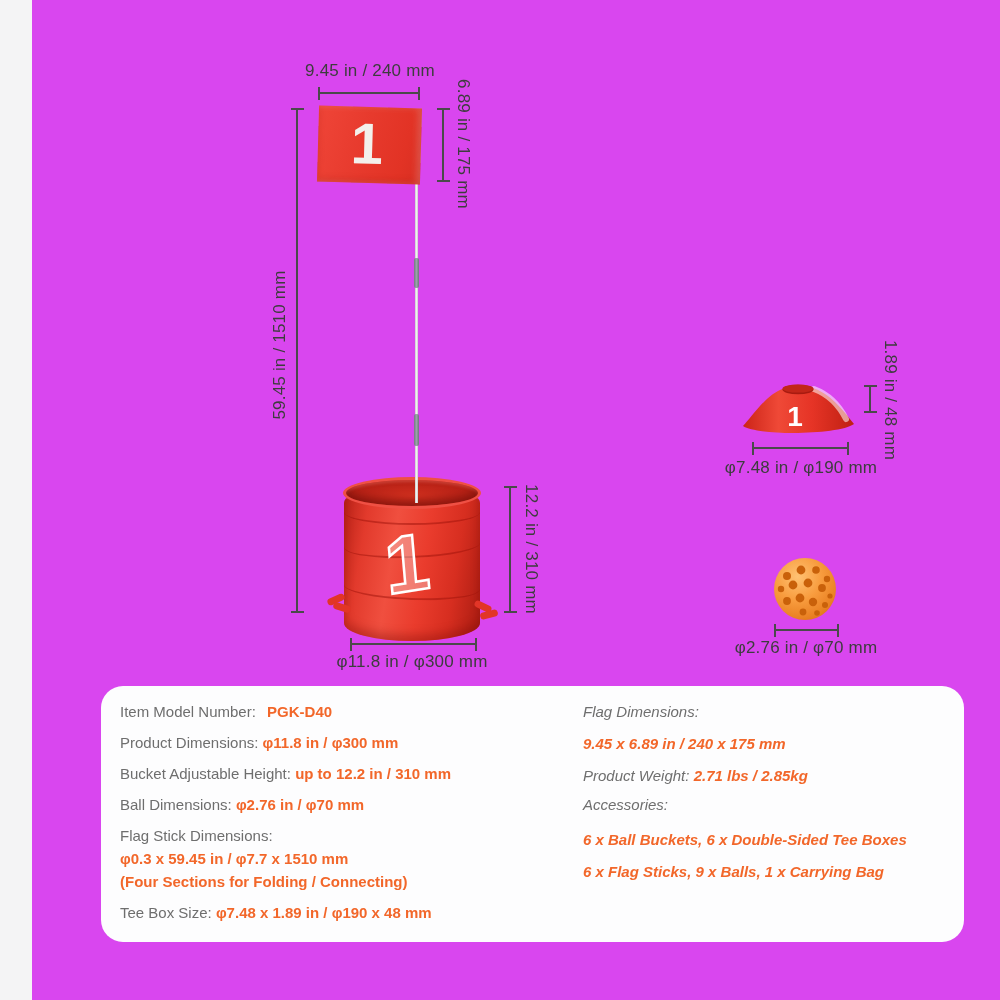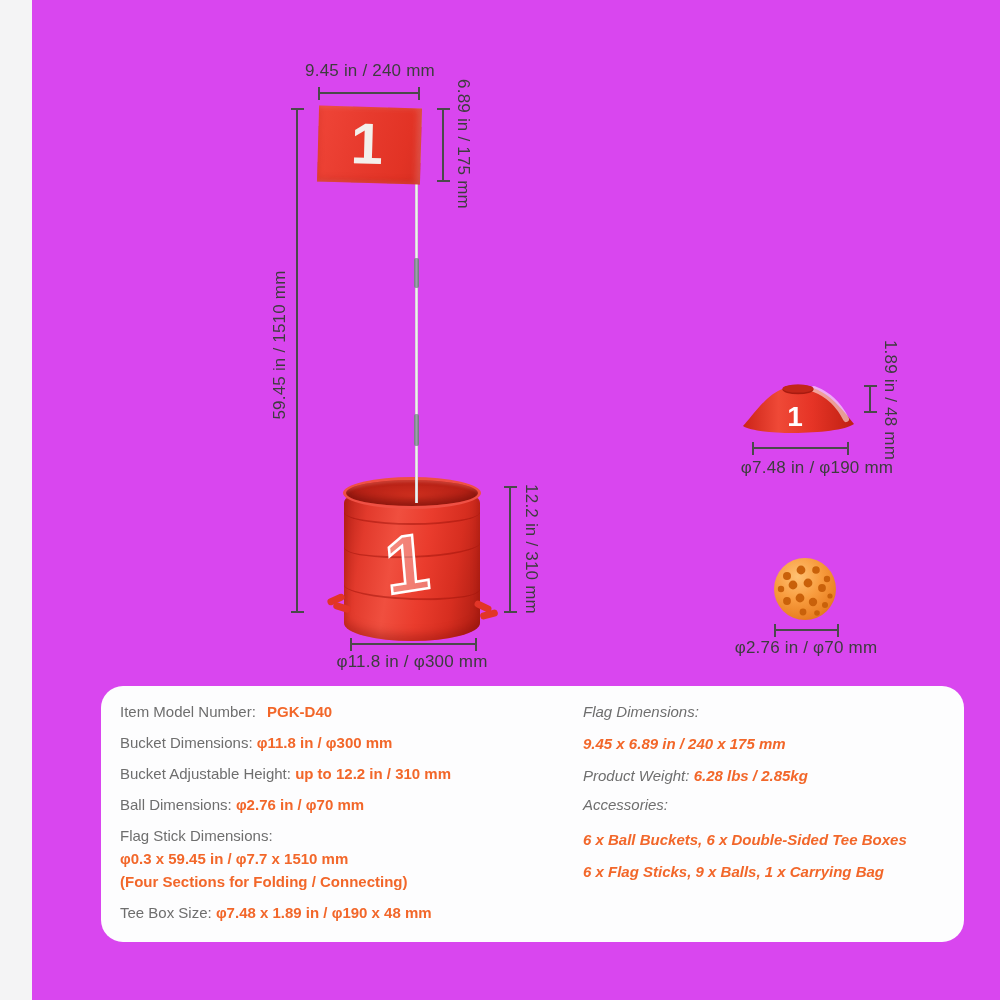--- a/index.html
+++ b/index.html
@@ -126,21 +126,21 @@
     <path d="M72,9 C88,15 98,27 104,39" stroke="rgba(255,255,255,.55)" stroke-width="6" fill="none" stroke-linecap="round"></path>
     <ellipse cx="56" cy="9.5" rx="15.5" ry="4.8" fill="#a81b10"></ellipse>
     <ellipse cx="56" cy="8.6" rx="15.5" ry="4" fill="#c22618"></ellipse>
     <text x="53" y="46" font-size="28" font-weight="700" fill="#ffffff" font-family="Liberation Sans, sans-serif" text-anchor="middle">1</text>
   </svg>
 
   <div class="dim-v" style="left:837px;top:385px;height:28px;"></div>
   <div class="dim-label rot90" style="left:858px;top:400px;">1.89 in / 48 mm</div>
 
   <div class="dim-h" style="left:720px;top:447px;width:97px;"></div>
-  <div class="dim-label ctr" style="left:785px;top:468px;">φ7.48 in / φ190 mm</div>
+  <div class="dim-label ctr" style="left:769px;top:468px;">φ7.48 in / φ190 mm</div>
 
   <svg class="ball-svg" width="64" height="64" viewBox="0 0 64 64">
     <defs>
       <radialGradient id="ballG" cx="0.38" cy="0.3" r="0.85">
         <stop offset="0" stop-color="#ffc273"></stop>
         <stop offset="0.45" stop-color="#f89c3e"></stop>
         <stop offset="0.78" stop-color="#ea8224"></stop>
         <stop offset="1" stop-color="#d66c12"></stop>
       </radialGradient>
     </defs>
@@ -167,21 +167,21 @@
   <div class="dim-h" style="left:742px;top:629px;width:65px;"></div>
   <div class="dim-label ctr" style="left:774px;top:648px;">φ2.76 in / φ70 mm</div>
 
   <div class="panel">
     <div class="col col-left">
       <div class="row model">
         <span class="lbl">Item Model Number:</span>
         <span class="val">PGK-D40</span>
       </div>
       <div class="row">
-        <span class="lbl">Bucket Dimensions:</span>
+        <span class="lbl">Product Dimensions:</span>
         <span class="val">φ11.8 in / φ300 mm</span>
       </div>
       <div class="row">
         <span class="lbl">Bucket Adjustable Height:</span>
         <span class="val">up to 12.2 in / 310 mm</span>
       </div>
       <div class="row">
         <span class="lbl">Ball Dimensions:</span>
         <span class="val">φ2.76 in / φ70 mm</span>
       </div>
@@ -201,21 +201,21 @@
     </div>
     <div class="col col-right">
       <div class="row">
         <span class="lbl">Flag Dimensions:</span>
       </div>
       <div class="row">
         <span class="val">9.45 x 6.89 in / 240 x 175 mm</span>
       </div>
       <div class="row mb6">
         <span class="lbl">Product Weight:</span>
-        <span class="val">6.28 lbs / 2.85kg</span>
+        <span class="val">2.71 lbs / 2.85kg</span>
       </div>
       <div class="row mb12">
         <span class="lbl">Accessories:</span>
       </div>
       <div class="row">
         <span class="val">6 x Ball Buckets, 6 x Double-Sided Tee Boxes</span>
       </div>
       <div class="row mb6">
         <span class="val">6 x Flag Sticks, 9 x Balls, 1 x Carrying Bag</span>
       </div>

